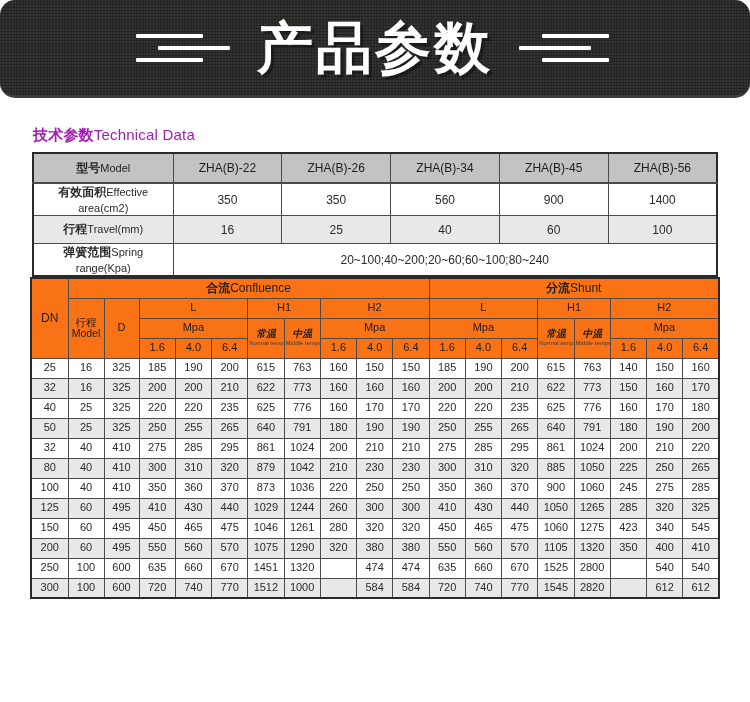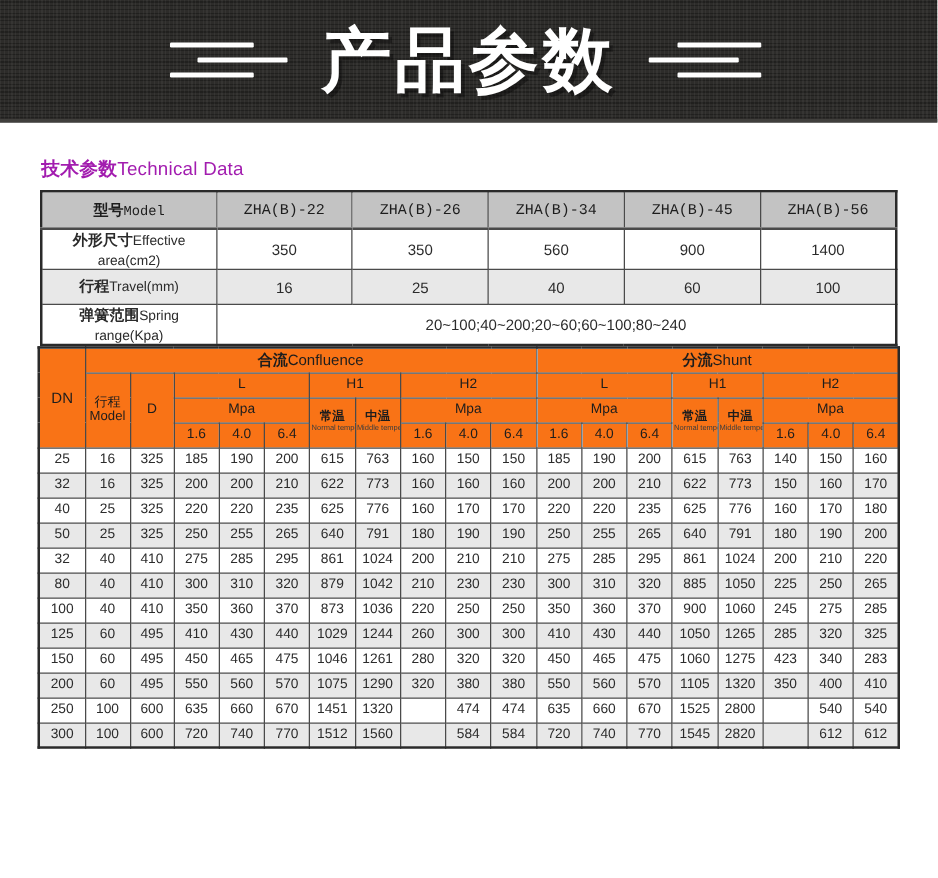--- a/index.html
+++ b/index.html
@@ -11,21 +11,21 @@
   }
 
   
   .banner {
     height: 98px; width: 750px;
     background-color: #2d2c2a;
     background-image:
       repeating-linear-gradient(90deg, rgba(255,255,255,0.045) 0 1px, rgba(0,0,0,0) 1px 3px),
       repeating-linear-gradient(0deg, rgba(0,0,0,0.28) 0 1px, rgba(0,0,0,0) 1px 3px);
     border-bottom: 3px solid #403f3c;
-    display: flex; align-items: center; justify-content: center;
+    display: flex; align-items: center; justify-content: center; border-radius: 15px;
   }
   .banner-title {
     color: #fff; font-size: 56px; font-weight: 900; letter-spacing: 3px;
     line-height: 1; text-shadow: 3px 3px 0 rgba(0,0,0,0.35);
     margin: 0 26px; white-space: nowrap;
   }
   .deco { display: flex; flex-direction: column; gap: 8px; width: 95px; flex: none; }
   .bar { height: 4px; background: #fff; border-radius: 1px; }
   .deco-left .b1, .deco-left .b3 { width: 67px; margin-left: 0; }
   .deco-left .b2 { width: 72px; margin-left: 22px; }
@@ -39,37 +39,37 @@
   }
   .section-title .en { font-weight: 400; }
   .section-title.dim { margin-top: 33px; }
 
   
   table { border-collapse: collapse; table-layout: fixed; }
   td {
     border: 1px solid #4a4a4a; text-align: center; vertical-align: middle;
     color: #2b2b2b; overflow: hidden; padding: 0 1px;
   }
-  .head td { background: #c3c3c3; color: #1d1d1d; font-family: Liberation Mono, monospace; }
+  .head td { background: #c3c3c3; color: #1d1d1d; }
   tr.alt td { background: #e8e8e8; }
   .cn { font-weight: 700; }
 
   
   .tech-table { width: 686px; margin-left: 32px; border: 2px solid #2a2a2a; }
   .tech-table td { height: 28px; font-size: 12px; }
   .tech-table .head td { height: 30px; border-bottom-width: 2px; }
   .tech-table .label .en { font-size: 11px; font-weight: 400; }
 
   
   .dim-table { width: 690px; margin-left: 30px; border: 2px solid #2a2a2a; font-size: 11px; }
   .dim-table td { height: 20px; line-height: 1.05; }
   .dim-table thead td { background: #f97316; color: #1d1d1d; }
   .dim-table .grp { font-size: 12px; }
   .dim-table .stroke { font-size: 10.5px; }
-  .dim-table .temp .tcn { font-size: 10px; font-weight: 700; }
+  .dim-table .temp .tcn { font-size: 10px; font-weight: 700; font-style: italic; }
   .dim-table .temp .ten { font-size: 6px; line-height: 7px; color: #3d3d3d; white-space: nowrap; }
 </style>
 </head>
 <body>
 
 <header class="banner">
   <div class="deco deco-left">
     <span class="bar b1"></span>
     <span class="bar b2"></span>
     <span class="bar b3"></span>
@@ -98,21 +98,21 @@
     <tbody>
       <tr class="head">
         <td class="label"><span class="cn">型号</span><span class="en">Model</span></td>
         <td>ZHA(B)-22</td>
         <td>ZHA(B)-26</td>
         <td>ZHA(B)-34</td>
         <td>ZHA(B)-45</td>
         <td>ZHA(B)-56</td>
       </tr>
       <tr>
-        <td class="label"><span class="cn">外形尺寸</span><span class="en">Effective area(cm2)</span></td>
+        <td class="label"><span class="cn">有效面积</span><span class="en">Effective area(cm2)</span></td>
         <td>350</td>
         <td>350</td>
         <td>560</td>
         <td>900</td>
         <td>1400</td>
       </tr>
       <tr class="alt">
         <td class="label"><span class="cn">行程</span><span class="en">Travel(mm)</span></td>
         <td>16</td>
         <td>25</td>
@@ -387,21 +387,21 @@
           <td>280</td>
           <td>320</td>
           <td>320</td>
           <td>450</td>
           <td>465</td>
           <td>475</td>
           <td>1060</td>
           <td>1275</td>
           <td>423</td>
           <td>340</td>
-          <td>283</td>
+          <td>545</td>
         </tr>
         <tr class="alt">
           <td>200</td>
           <td>60</td>
           <td>495</td>
           <td>550</td>
           <td>560</td>
           <td>570</td>
           <td>1075</td>
           <td>1290</td>
@@ -439,21 +439,21 @@
           <td>540</td>
         </tr>
         <tr class="alt">
           <td>300</td>
           <td>100</td>
           <td>600</td>
           <td>720</td>
           <td>740</td>
           <td>770</td>
           <td>1512</td>
-          <td>1560</td>
+          <td>1000</td>
           <td></td>
           <td>584</td>
           <td>584</td>
           <td>720</td>
           <td>740</td>
           <td>770</td>
           <td>1545</td>
           <td>2820</td>
           <td></td>
           <td>612</td>

